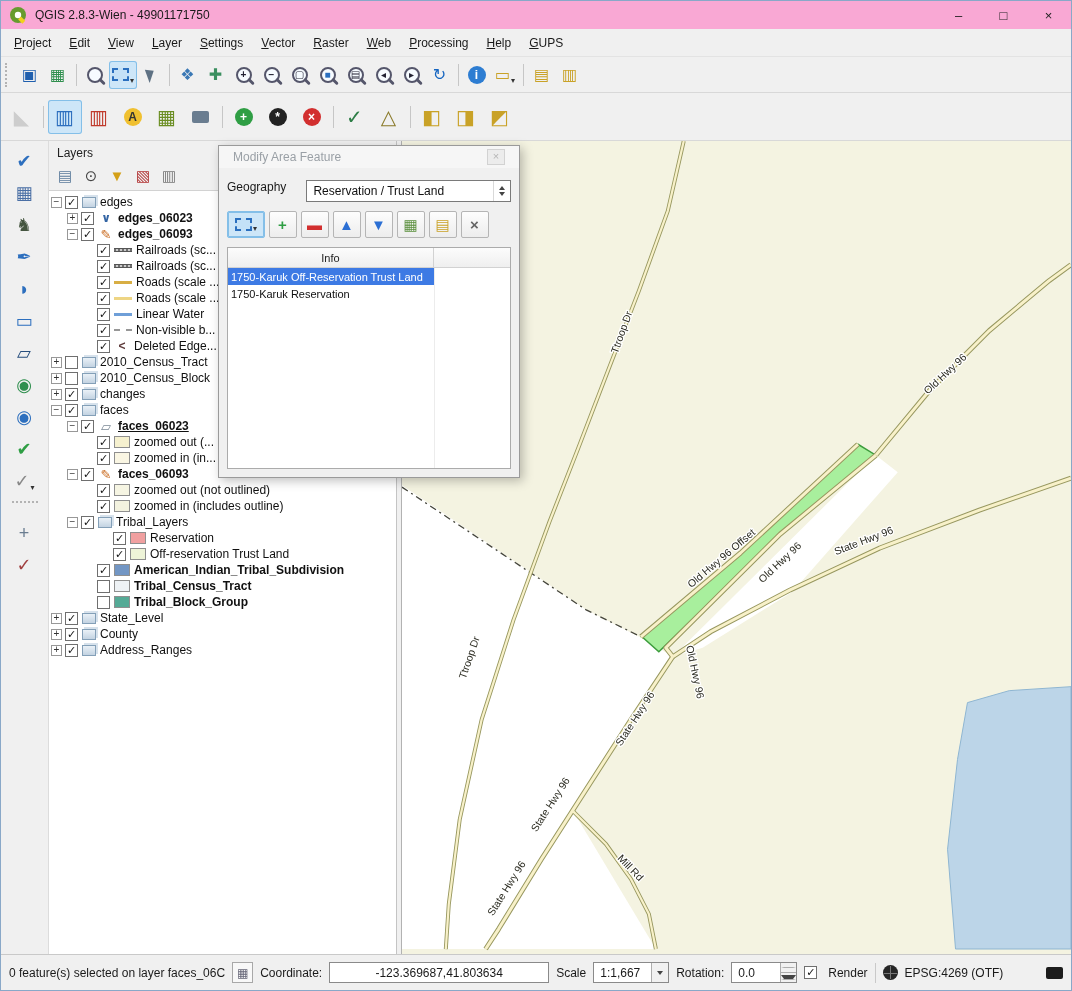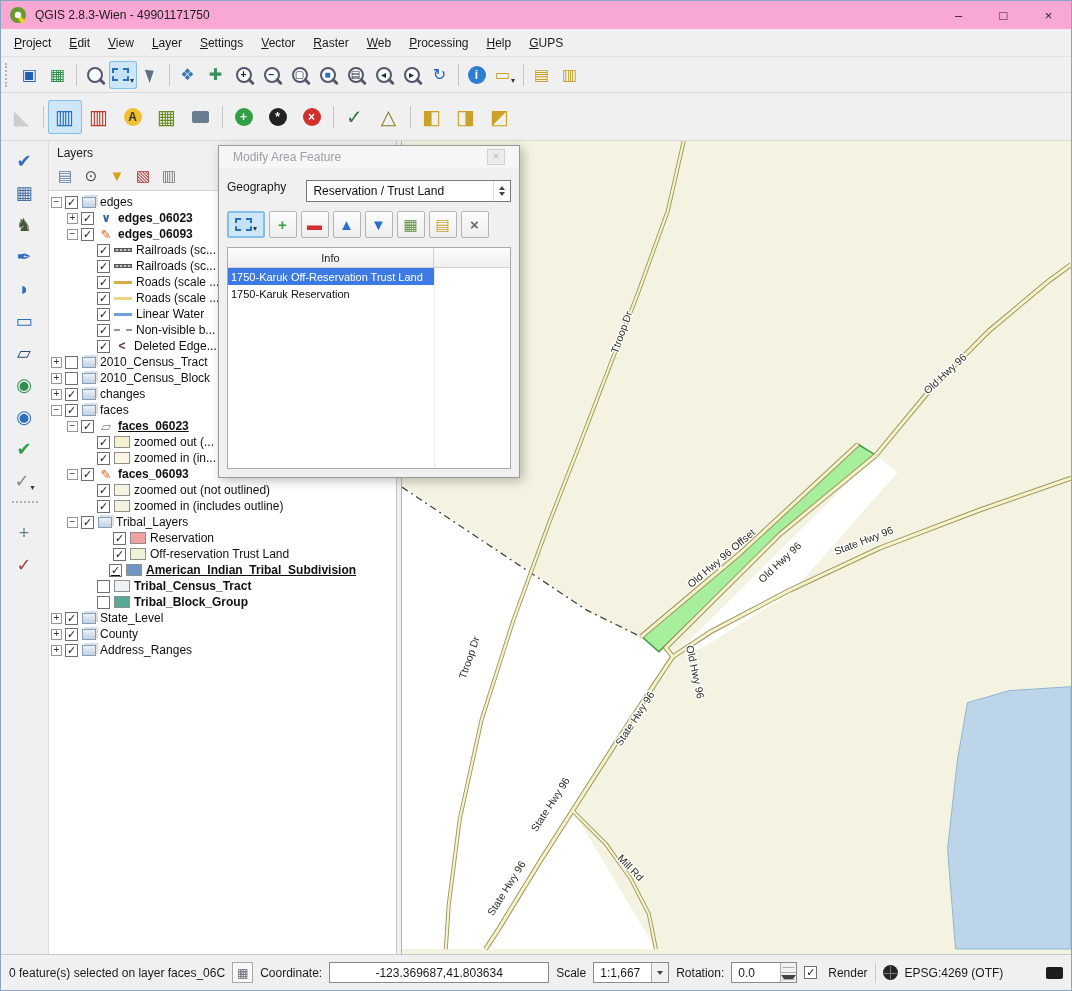--- a/index.html
+++ b/index.html
@@ -550,21 +550,21 @@
             <span class="cb on"></span>
             <span class="ticon swatch" style="background: rgb(240, 160, 160);"></span>
             <span class="tlabel">Reservation</span>
           </div>
           <div class="trow" style="padding-left: 50px;">
             <span class="exp none"></span>
             <span class="cb on"></span>
             <span class="ticon swatch" style="background: rgb(238, 244, 216);"></span>
             <span class="tlabel">Off-reservation Trust Land</span>
           </div>
-          <div class="trow" style="padding-left: 46px; text-decoration: underline;">
+          <div class="trow" style="padding-left: 34px;">
             <span class="exp none"></span>
             <span class="cb on"></span>
             <span class="ticon swatch" style="background: rgb(114, 150, 196);"></span>
             <span class="tlabel b">American_Indian_Tribal_Subdivision</span>
           </div>
           <div class="trow" style="padding-left: 34px;">
             <span class="exp none"></span>
             <span class="cb off"></span>
             <span class="ticon swatch" style="background: rgb(238, 242, 245);"></span>
             <span class="tlabel b">Tribal_Census_Tract</span>

